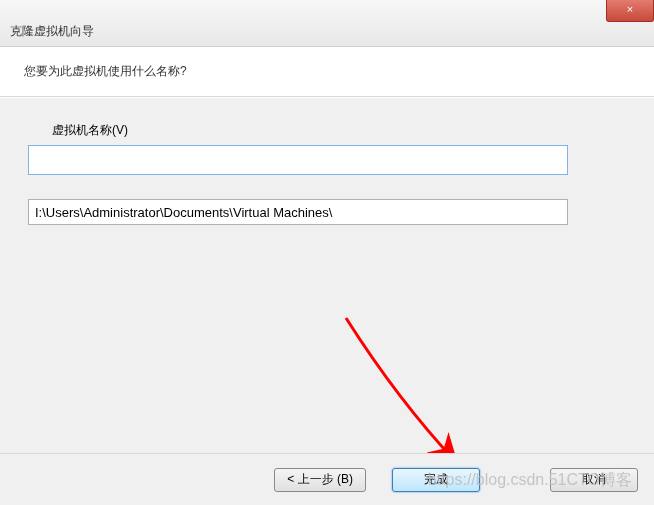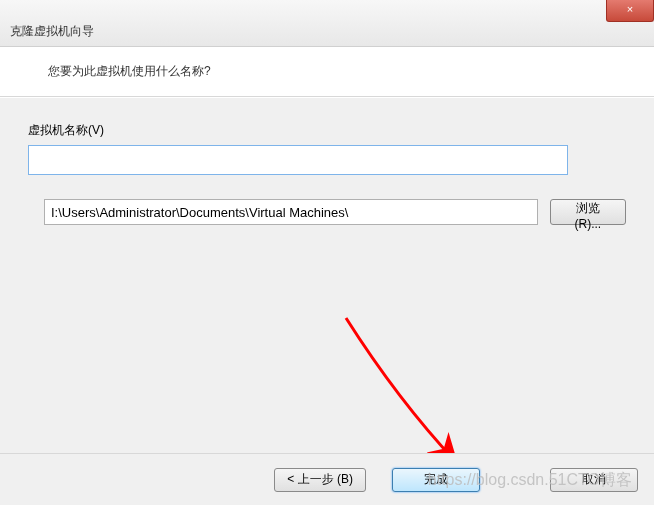--- a/index.html
+++ b/index.html
@@ -44,54 +44,53 @@
     }
     .header h1 {
       font-size: 14px;
       font-weight: bold;
       color: #000;
       margin-bottom: 6px;
     }
     .header p {
       font-size: 12px;
       color: #333;
-      margin-left: 24px;
     }
     .content {
       background: #f0f0f0;
       padding: 24px 28px;
       height: 396px;
       border-top: 1px solid #fff;
     }
     .field-group { margin-bottom: 24px; }
     .field-label {
       font-size: 12px;
       color: #000;
       margin-bottom: 6px;
       display: block;
+      margin-left: 24px;
     }
     .text-input {
       width: 540px;
       height: 30px;
       border: 1px solid #7eb4ea;
       background: #fff;
       padding: 4px 6px;
       font-size: 12px;
       font-family: inherit;
     }
     .loc-row { display: flex; gap: 12px; align-items: center; }
     .loc-input {
       width: 540px;
       height: 26px;
       border: 1px solid #b0b0b0;
       background: #fff;
       padding: 3px 6px;
       font-size: 13px;
       font-family: Tahoma, sans-serif;
-      margin-left: 16px;
     }
     .browse-btn {
       height: 26px;
       padding: 0 14px;
       background: linear-gradient(to bottom, #f5f5f5, #e0e0e0);
       border: 1px solid #888;
       border-radius: 3px;
       font-size: 12px;
       cursor: pointer;
       font-family: inherit;
@@ -159,21 +158,20 @@
 </div>
 
 <div class="content">
   <div class="field-group">
     <label class="field-label">虚拟机名称(V)</label>
     <input type="text" class="text-input" value="" style="">
   </div>
   <div class="field-group">
     <div class="loc-row">
       <input type="text" class="loc-input" value="I:\Users\Administrator\Documents\Virtual Machines\" style="">
-      <button class="browse-btn">浏览(R)...</button>
     </div>
   </div>
 </div>
 
 <svg class="arrow" width="160" height="170">
   <defs>
     <marker id="ah" markerWidth="12" markerHeight="12" refX="9" refY="5" orient="auto">
       <path d="M0,0 L10,5 L0,10 L3,5 Z" fill="#ff0000"></path>
     </marker>
   </defs>

